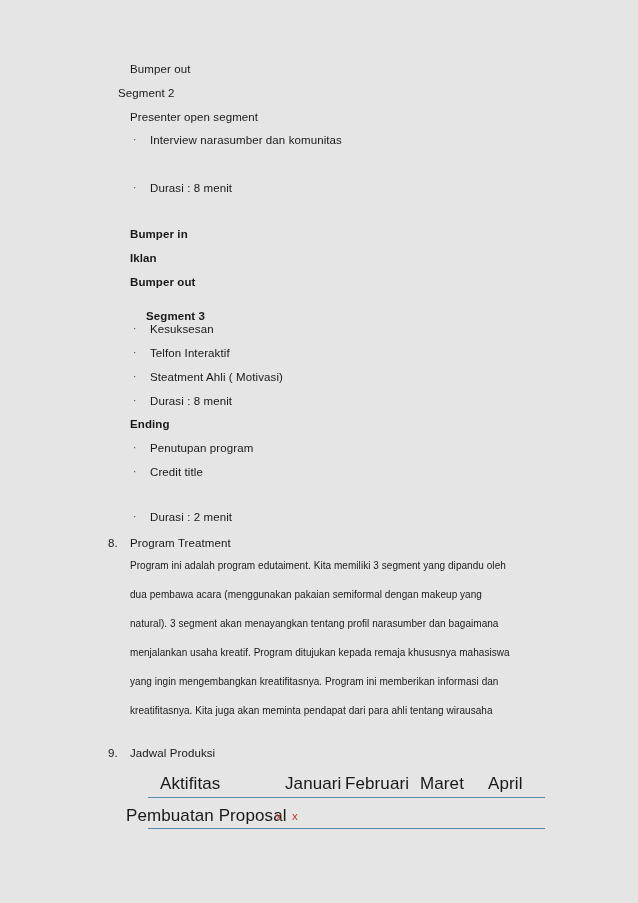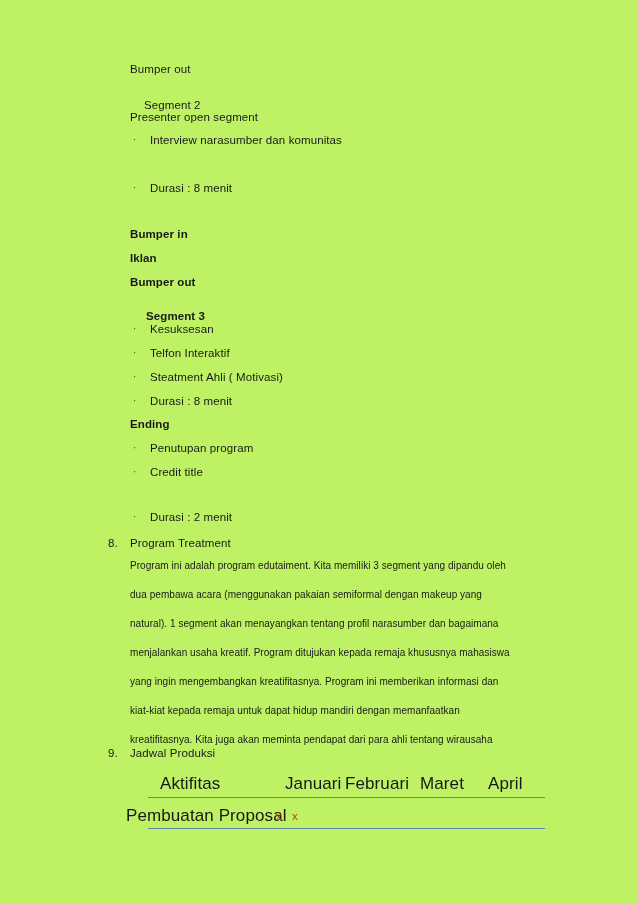--- a/index.html
+++ b/index.html
@@ -14,21 +14,21 @@
     font-family: "Liberation Sans", sans-serif;
     color: #191919;
     -webkit-font-smoothing: antialiased;
   }
 
   .page {
     position: relative;
     width: 638px;
     height: 903px;
     overflow: hidden;
-    background: #bef264;
+    background: #e5e5e5;
   }
 
   
   .line {
     position: absolute;
     font-size: 11.5px;
     line-height: 14px;
     white-space: nowrap;
     letter-spacing: 0.1px;
   }
@@ -116,21 +116,21 @@
     background: #5B87A8;
   }
 </style>
 </head>
 <body>
 
 <div class="page">
 
   <div class="line" style="left:130px; top:62px;">Bumper out</div>
 
-  <div class="line" style="left:144px; top:86px;margin-top:12px;">Segment 2</div>
+  <div class="line" style="left:118px; top:86px;">Segment 2</div>
 
   <div class="line" style="left:130px; top:110px;">Presenter open segment</div>
 
   <div class="bullet-row" style="left:133px; top:133px;">
     <span class="bullet">·</span><span class="btext">Interview narasumber dan komunitas</span>
   </div>
 
 
   <div class="bullet-row" style="left:133px; top:181px;">
     <span class="bullet">·</span><span class="btext">Durasi : 8 menit</span>
@@ -174,24 +174,23 @@
     <span class="bullet">·</span><span class="btext">Durasi : 2 menit</span>
   </div>
 
   <div class="num-item" style="left:108px; top:536px;">
     <span class="num">8.</span><span>Program Treatment</span>
   </div>
 
   <div class="para" style="top:551px;">
     <span class="pline">Program ini adalah program  edutaiment. Kita  memiliki 3 segment yang  dipandu oleh</span>
     <span class="pline">dua pembawa  acara (menggunakan pakaian semiformal dengan makeup yang</span>
-    <span class="pline">natural). 1 segment akan menayangkan tentang profil narasumber dan bagaimana</span>
+    <span class="pline">natural). 3 segment akan menayangkan tentang profil narasumber dan bagaimana</span>
     <span class="pline">menjalankan usaha kreatif. Program ditujukan kepada remaja khususnya mahasiswa</span>
     <span class="pline">yang ingin mengembangkan kreatifitasnya. Program ini memberikan  informasi dan</span>
-    <span class="pline">kiat-kiat kepada remaja  untuk  dapat hidup mandiri  dengan memanfaatkan</span>
     <span class="pline">kreatifitasnya. Kita juga akan meminta  pendapat dari para ahli tentang wirausaha</span>
   </div>
 
   <div class="num-item" style="left:108px; top:746px;">
     <span class="num">9.</span><span>Jadwal Produksi</span>
   </div>
 
   <div class="table-wrap">
     <div class="tbl">
 

